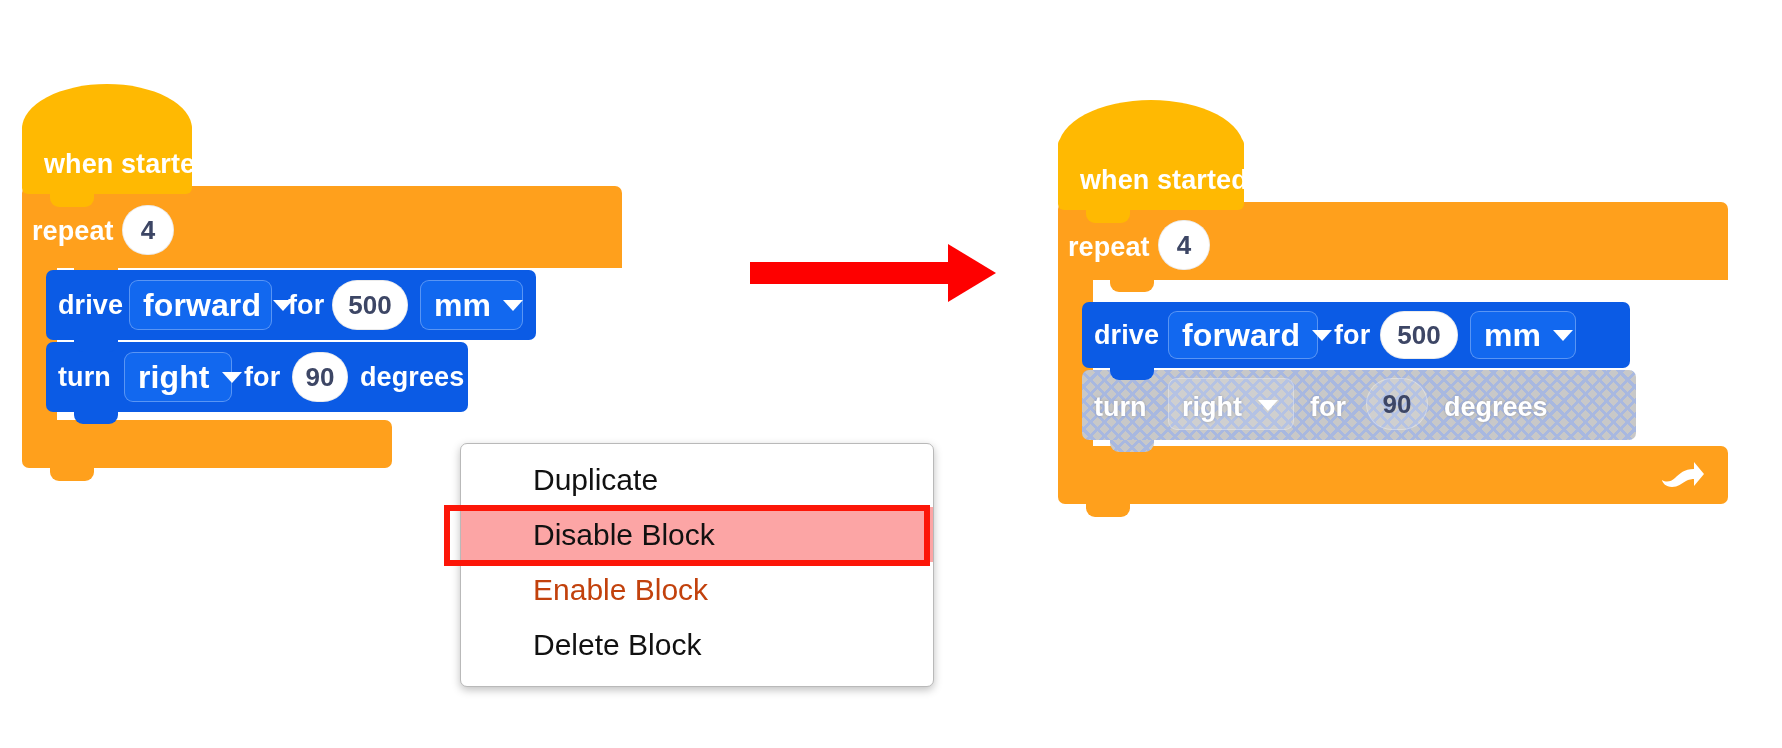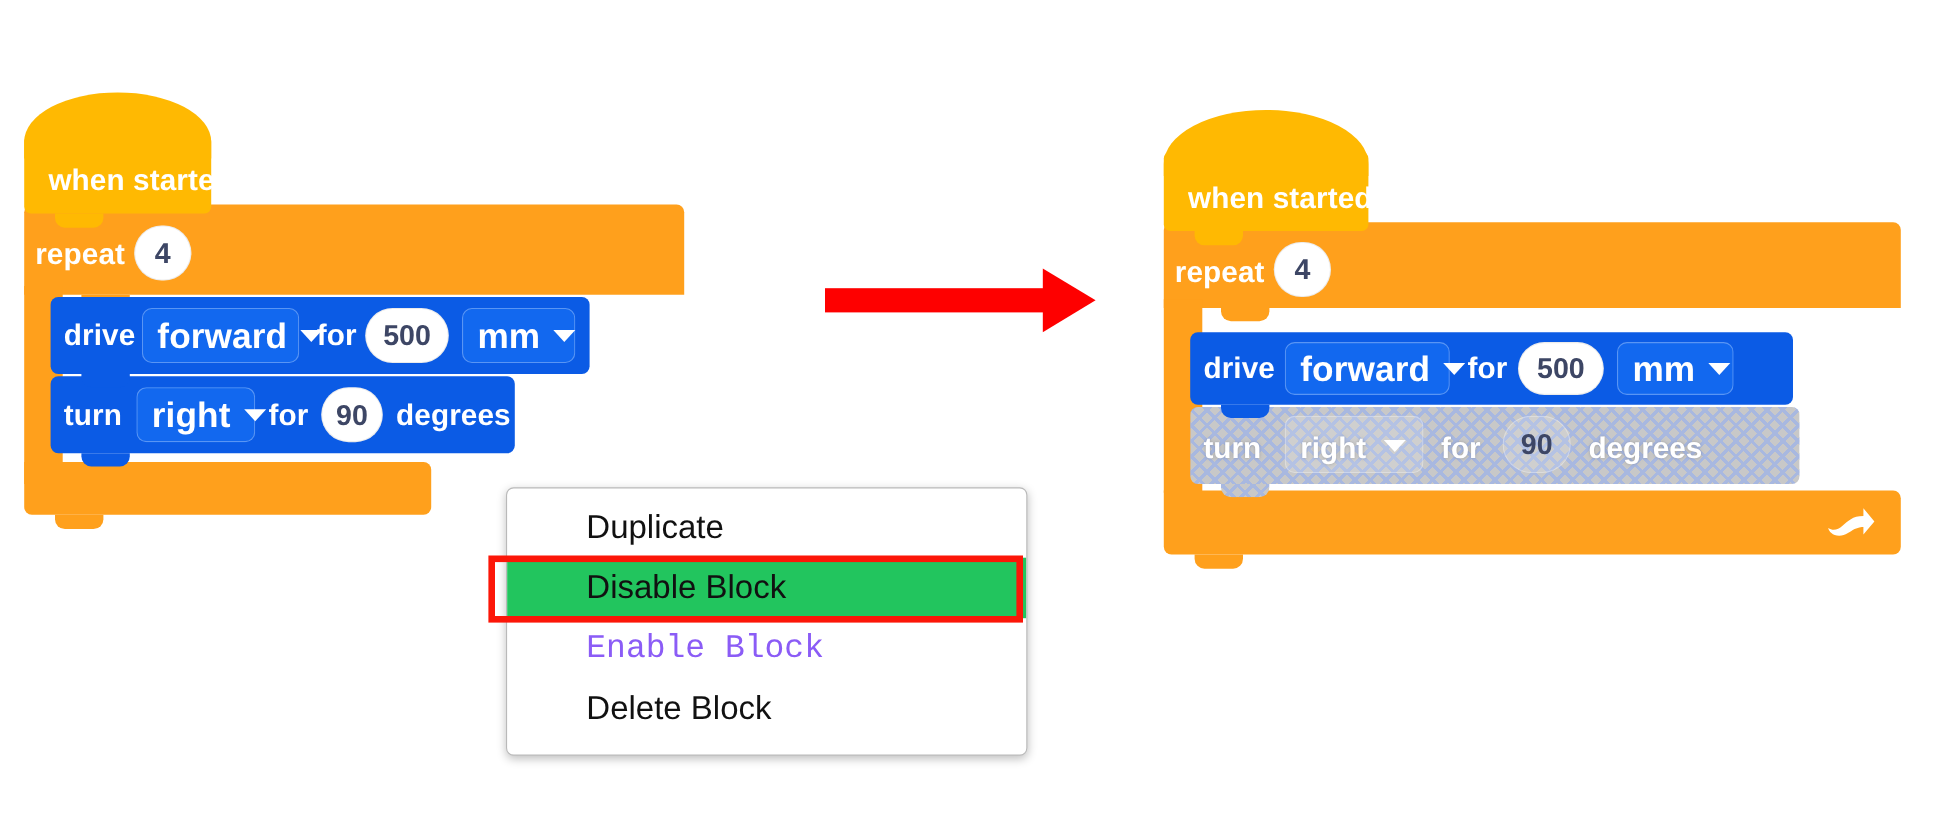--- a/index.html
+++ b/index.html
@@ -59,22 +59,22 @@
     position:absolute;background:#ffffff;
     border:1px solid #b9b9b9;border-radius:7px;
     box-shadow:0 3px 9px rgba(0,0,0,.25);
     overflow:hidden;z-index:40;
   }
   .ctxitem{
     height:55px;display:flex;align-items:center;
     padding-left:72px;box-sizing:border-box;
     font-size:30px;color:#111111;white-space:nowrap;
   }
-  .ctxitem.disabled{color:#8b5cf6;font-family:Liberation Mono, monospace;}
-  .ctxitem.highlight{background:#22c55e;}
+  .ctxitem.disabled{color:#c2410c;}
+  .ctxitem.highlight{background:#fca5a5;}
 
   .redbox{
     position:absolute;border:6px solid #fc1608;
     box-sizing:border-box;z-index:50;pointer-events:none;
   }
 
   
   .arrow-shaft{position:absolute;background:#fe0000;}
   .arrow-head{
     position:absolute;width:0;height:0;

